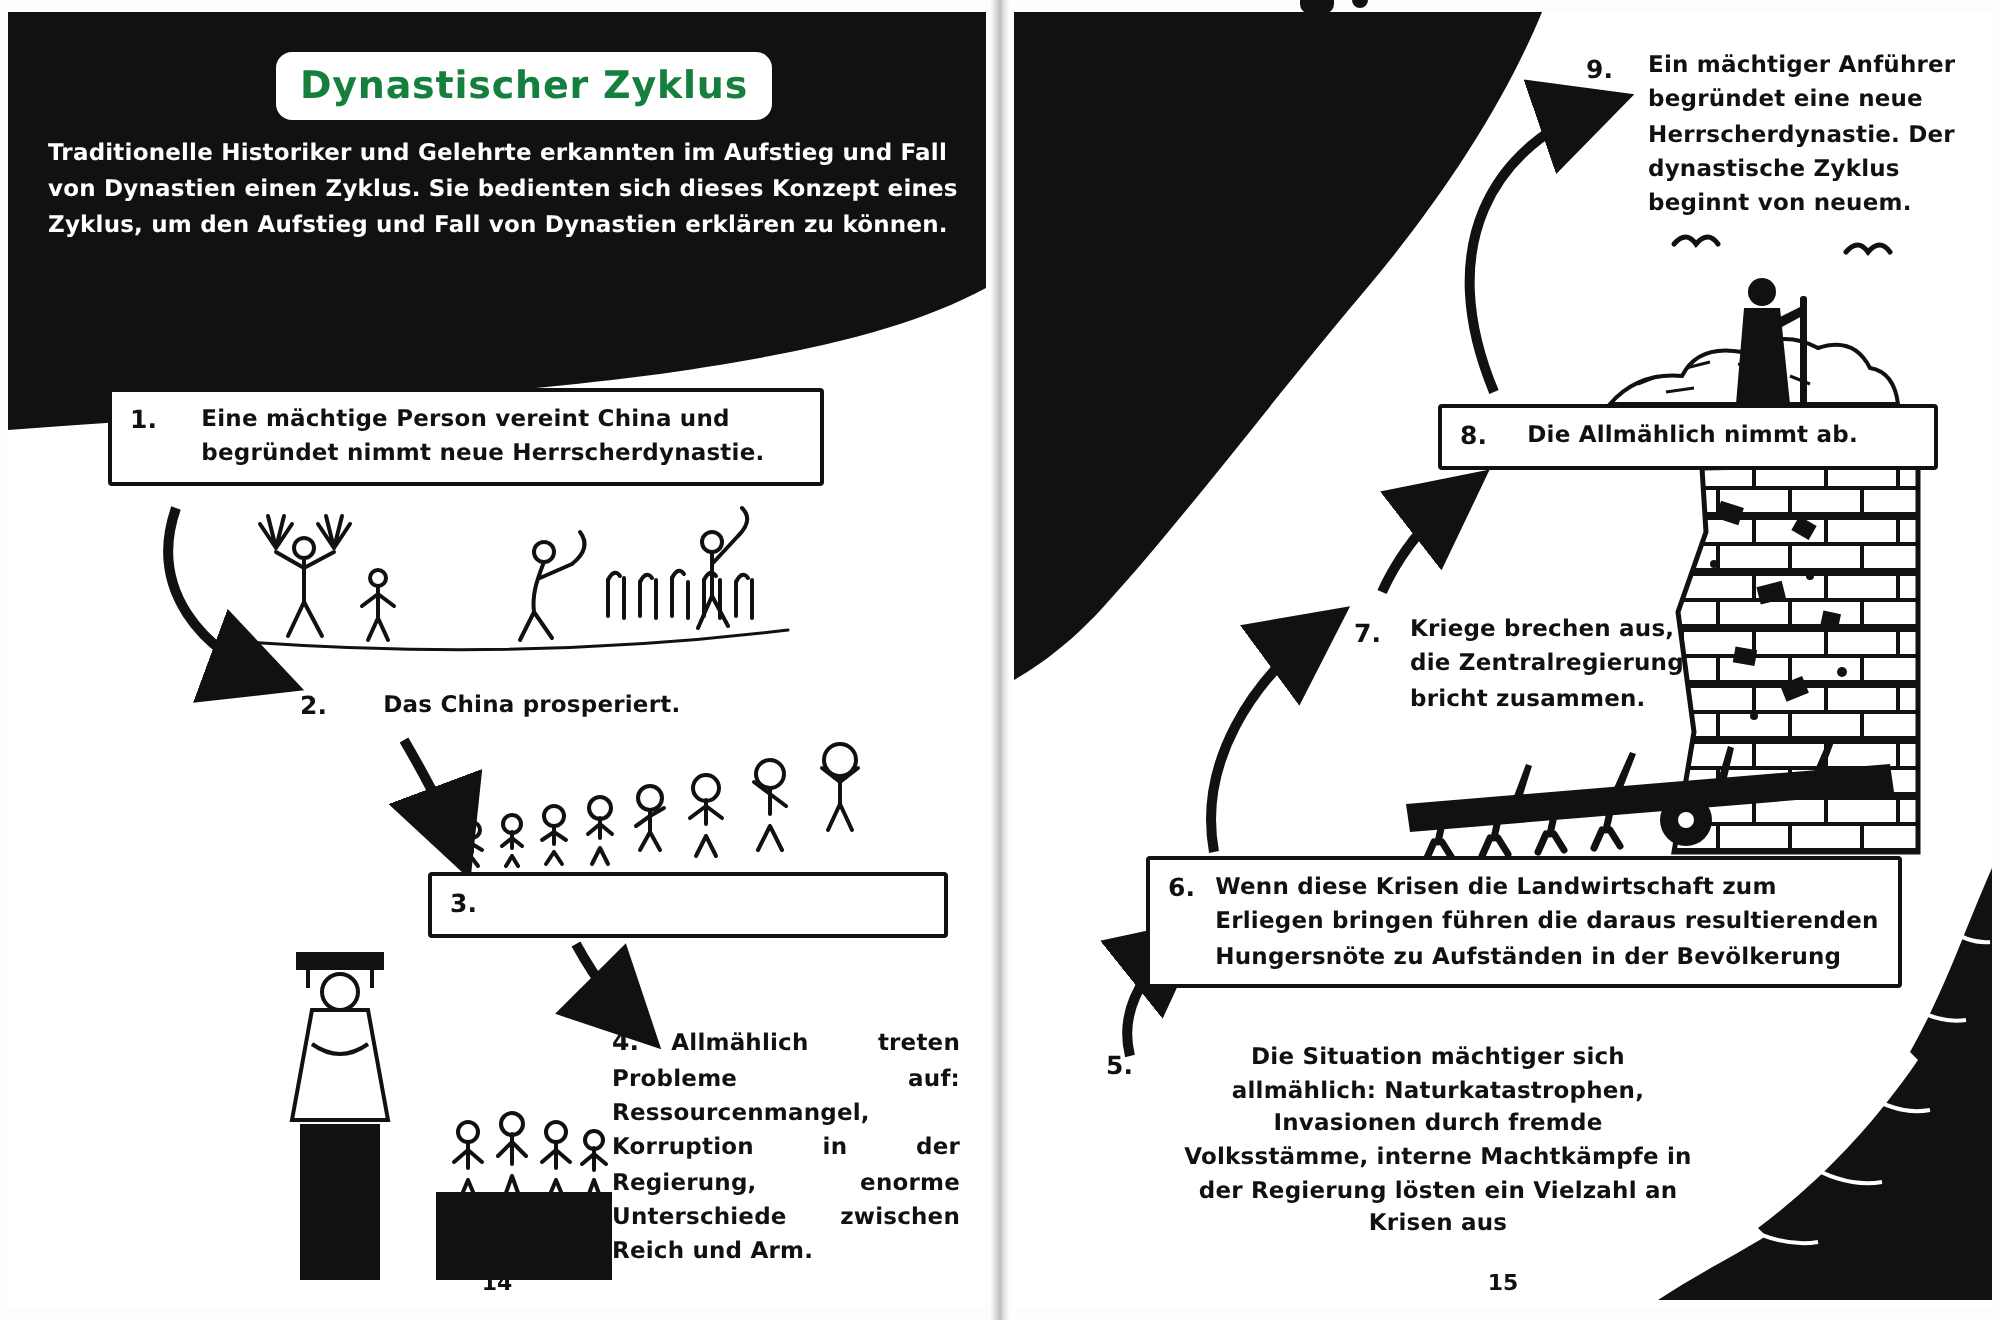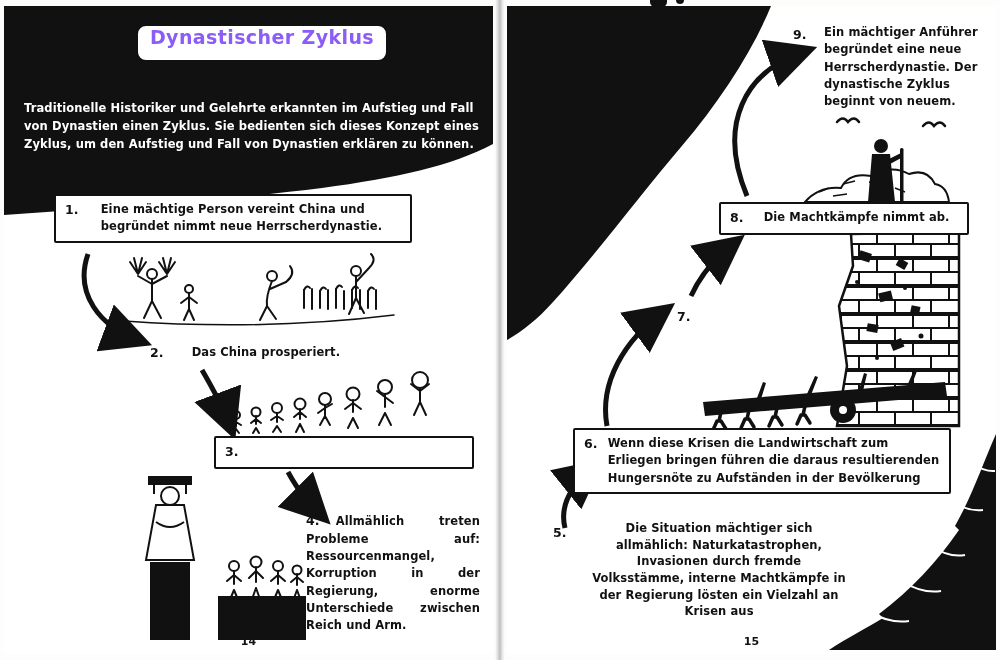--- a/index.html
+++ b/index.html
@@ -13,24 +13,24 @@
   .page { position:absolute; top:6px; width:489px; height:648px; background:#fff; }
   .page.left { left:4px; }
   .page.right { left:507px; }
   .art { position:absolute; left:0; top:0; z-index:1; }
   .txt { position:absolute; color:#111; font-weight:700; font-size:11.5px; line-height:1.5; letter-spacing:.1px; z-index:2; }
   .num { font-size:12.5px; flex:none; }
   .box { background:#fff; border:2px solid #111; border-radius:2px; padding:5px 9px; display:flex; align-items:flex-start; }
   .title-box {
     position:absolute; left:132px; top:18px; width:252px; height:38px; z-index:2;
     background:#fff; border:2.5px solid #111; border-radius:10px;
-    display:flex; justify-content:center;
-    font-size:19px; font-weight:700; color:#8b5cf6; letter-spacing:.4px;
+    display:flex; align-items:center; justify-content:center;
+    font-size:19px; font-weight:700; color:#15803d; letter-spacing:.4px;
   }
-  .intro { left:20px; top:62px; width:456px; color:#fff; line-height:1.55;margin-top:32px; }
+  .intro { left:20px; top:62px; width:456px; color:#fff; line-height:1.55; }
   .step1 { left:50px; top:188px; width:358px; }
   .step1 .num { margin-right:22px; }
   .step2 { left:146px; top:338px; display:flex; }
   .step2 .num { margin-right:28px; }
   .step3 { left:210px; top:430px; width:260px; }
   .step3 .num { margin-right:20px; }
   .step4 { left:302px; top:506px; width:174px; text-align:justify; }
   .step4 .num { margin-right:16px; }
   .step5-num { left:46px; top:518px; }
   .step5 { left:84px; top:514px; width:256px; text-align:center; line-height:1.45; }
@@ -241,24 +241,25 @@
           <path d="M362,606 q22,12 40,9"></path>
         </g>
       </g>
     </svg>
 
     <div class="txt num step9-num">9.</div>
     <div class="txt step9">Ein mächtiger Anführer begründet eine neue Herrscherdynastie. Der dynastische Zyklus beginnt von neuem.</div>
 
     <div class="txt box step8">
       <span class="num">8.</span>
-      <span>Die Machtkämpfe nimmt ab.</span>
+      <span>Die Allmählich nimmt ab.</span>
     </div>
 
     <div class="txt num step7-num">7.</div>
+    <div class="txt step7">Kriege brechen aus, die Zentralregierung bricht zusammen.</div>
 
     <div class="txt box step6">
       <span class="num">6.</span>
       <span>Wenn diese Krisen die Landwirtschaft zum Erliegen bringen führen die daraus resultierenden Hungersnöte zu Aufständen in der Bevölkerung</span>
     </div>
 
     <div class="txt num step5-num">5.</div>
     <div class="txt step5">Die Situation mächtiger sich allmählich: Naturkatastrophen, Invasionen durch fremde Volksstämme, interne Machtkämpfe in der Regierung lösten ein Vielzahl an Krisen aus</div>
 
     <div class="pagenum">15</div>

